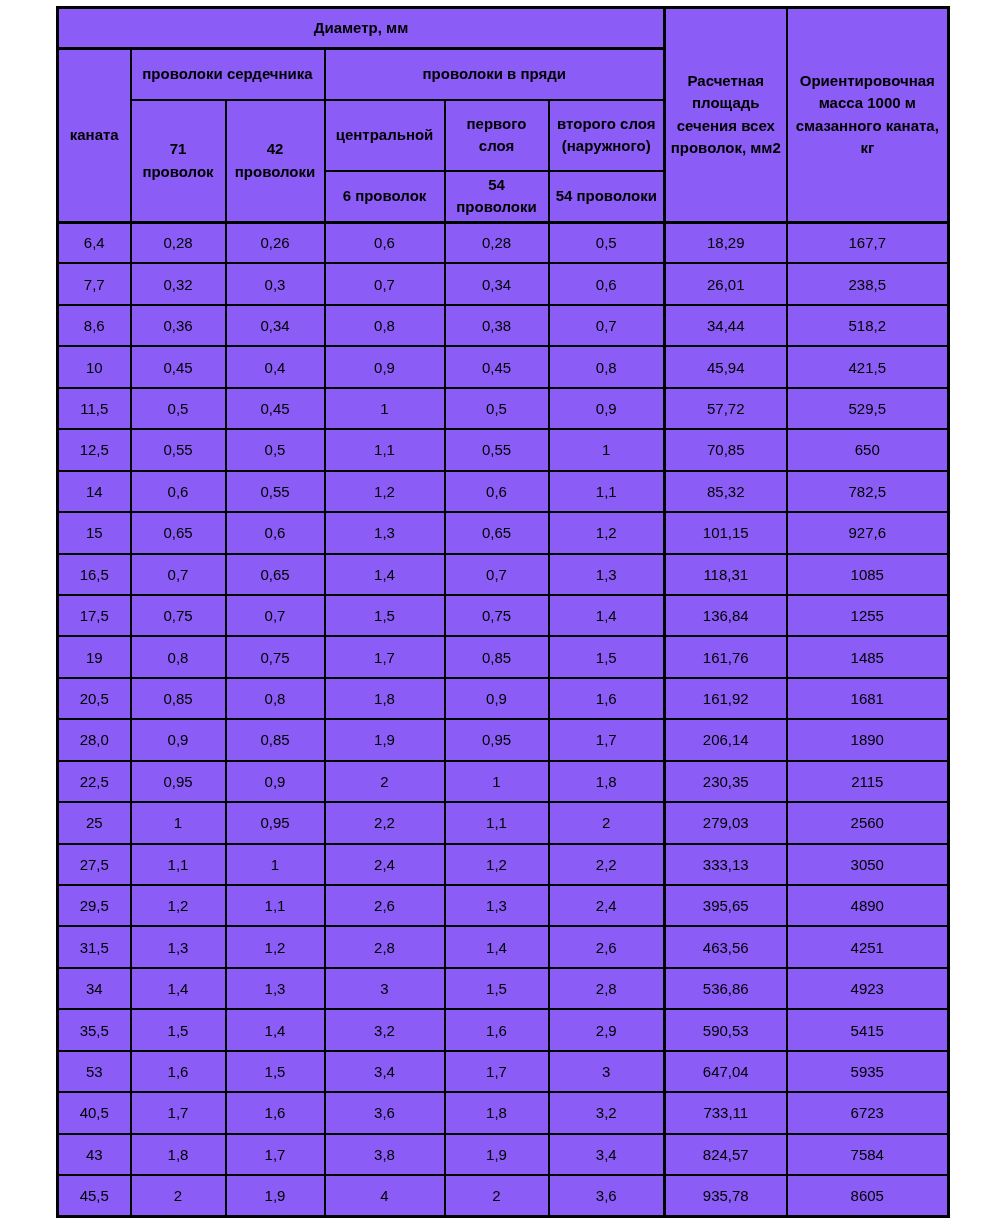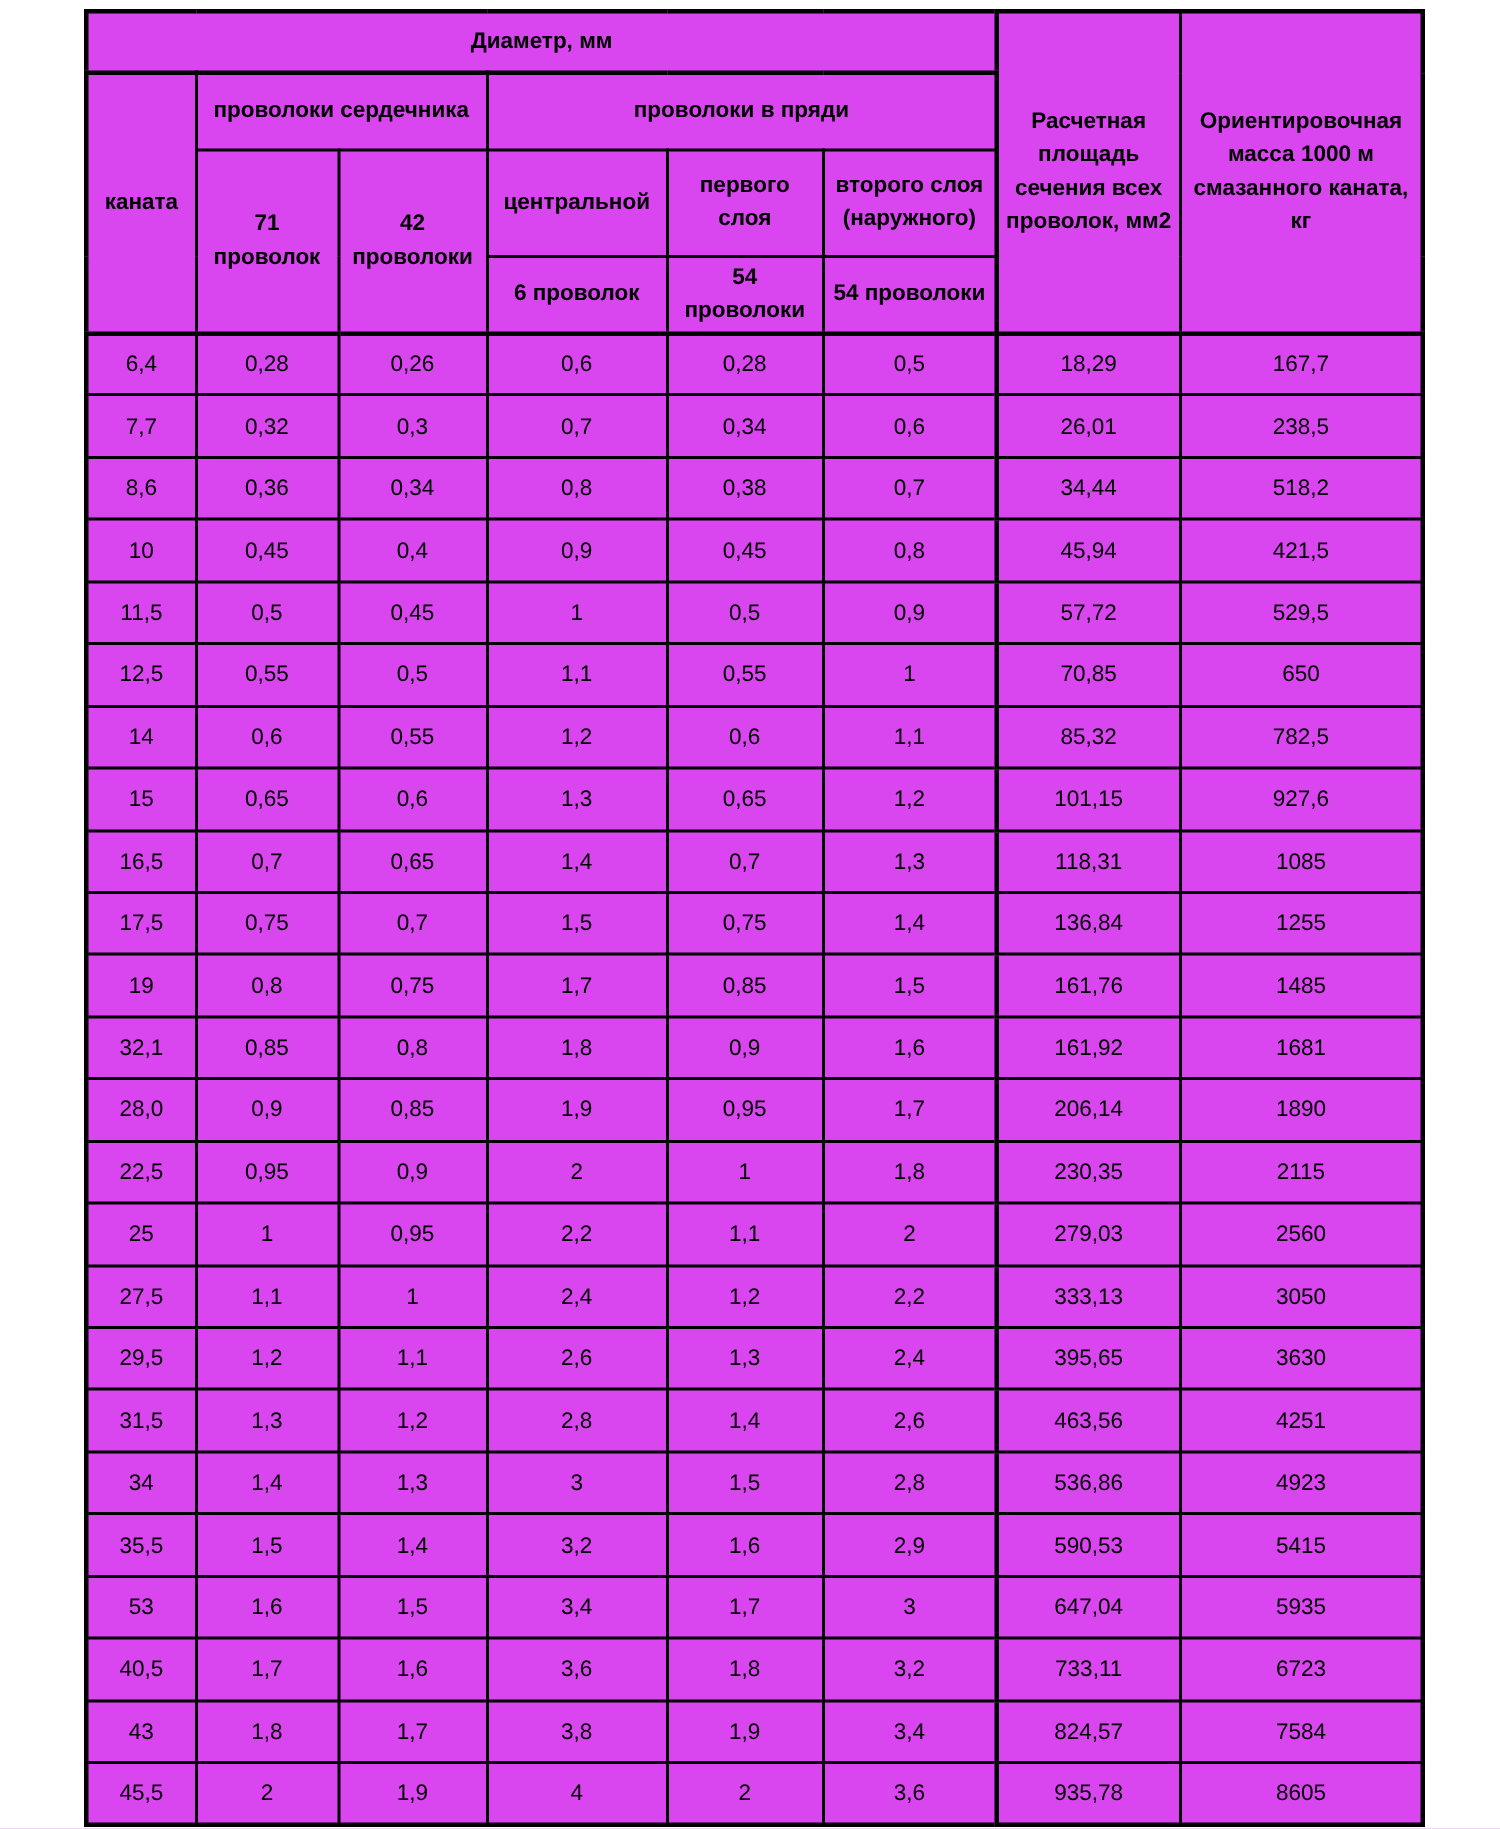--- a/index.html
+++ b/index.html
@@ -14,21 +14,21 @@
     font-family: "Liberation Sans", "DejaVu Sans", sans-serif;
     color: #000000;
   }
   table.spec-table {
     position: absolute;
     left: 56px;
     top: 6px;
     width: 891px;
     border-collapse: collapse;
     table-layout: fixed;
-    background: #d946ef;
+    background: #8b5cf6;
     border: 3px solid #000000;
   }
   .spec-table th, .spec-table td {
     border: 2px solid #000000;
     text-align: center;
     vertical-align: middle;
     padding: 2px 3px;
     overflow: hidden;
   }
   .spec-table th {
@@ -193,21 +193,21 @@
         <td>19</td>
         <td>0,8</td>
         <td>0,75</td>
         <td>1,7</td>
         <td>0,85</td>
         <td>1,5</td>
         <td>161,76</td>
         <td>1485</td>
       </tr>
       <tr>
-        <td>32,1</td>
+        <td>20,5</td>
         <td>0,85</td>
         <td>0,8</td>
         <td>1,8</td>
         <td>0,9</td>
         <td>1,6</td>
         <td>161,92</td>
         <td>1681</td>
       </tr>
       <tr>
         <td>28,0</td>
@@ -250,21 +250,21 @@
         <td>3050</td>
       </tr>
       <tr>
         <td>29,5</td>
         <td>1,2</td>
         <td>1,1</td>
         <td>2,6</td>
         <td>1,3</td>
         <td>2,4</td>
         <td>395,65</td>
-        <td>3630</td>
+        <td>4890</td>
       </tr>
       <tr>
         <td>31,5</td>
         <td>1,3</td>
         <td>1,2</td>
         <td>2,8</td>
         <td>1,4</td>
         <td>2,6</td>
         <td>463,56</td>
         <td>4251</td>

